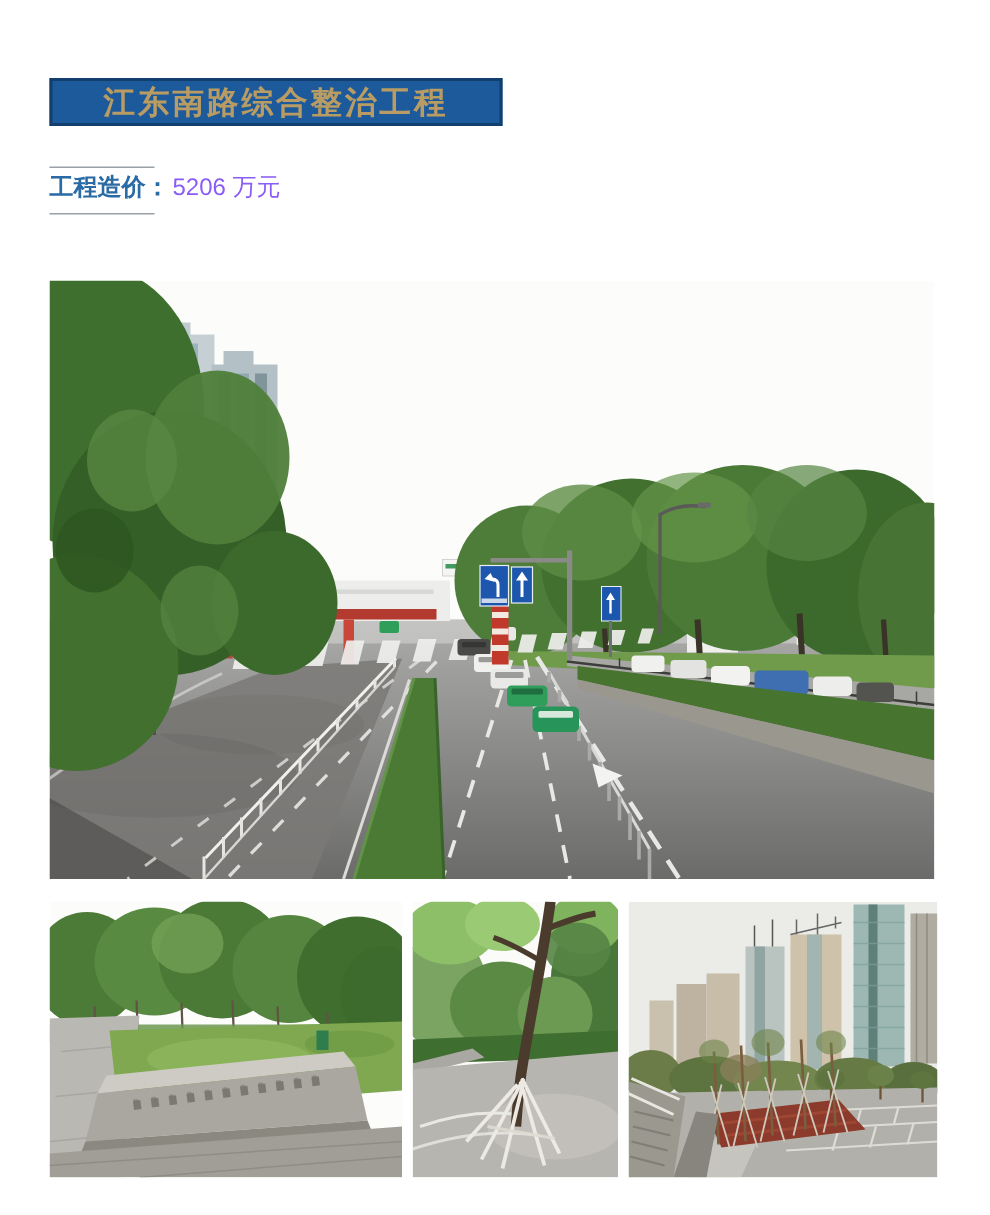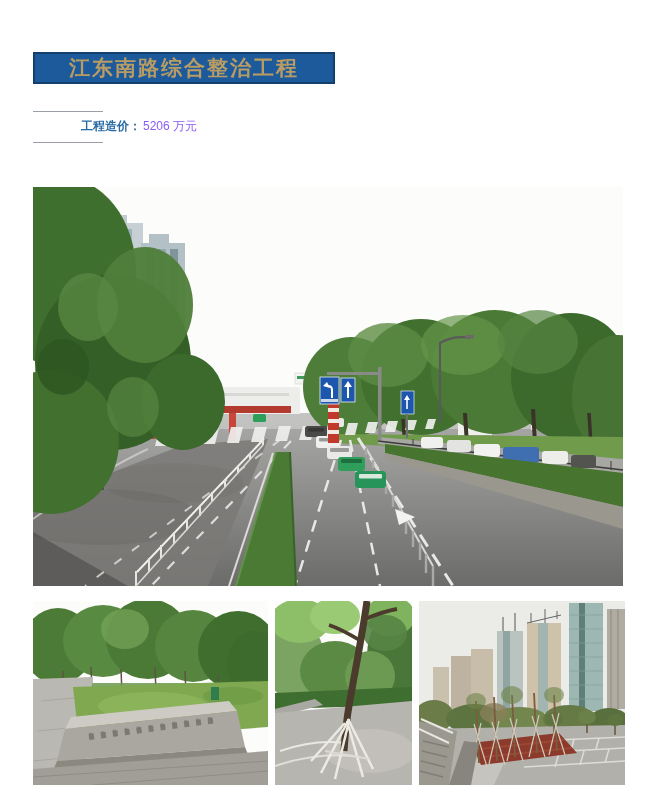--- a/index.html
+++ b/index.html
@@ -12,21 +12,21 @@
     background:#1d5a9b;border:2px solid #133f6f;box-sizing:border-box;
     display:flex;align-items:center;justify-content:center;
     color:#b89c63;font-size:21px;font-weight:bold;letter-spacing:2px;
     white-space:nowrap;
   }
   .divider{position:absolute;left:33px;width:70px;height:1px;background:#9aa0a6;}
   .divider-top{top:111px;}
   .divider-bottom{top:142px;}
   .cost-row{
     position:absolute;left:33px;top:117px;height:18px;
-    display:flex;align-items:center;font-size:12px;line-height:18px;margin-left:48px;
+    display:flex;align-items:center;font-size:16px;line-height:18px;
   }
   .cost-label{color:#2a6aa5;font-weight:bold;}
   .cost-value{color:#8b5cf6;margin-left:2px;}
   figure{margin:0;padding:0;position:absolute;overflow:hidden;}
   figure svg{display:block;width:100%;height:100%;}
   .photo-main{left:33px;top:187px;width:590px;height:399px;}
   .photo-1{left:33px;top:601px;width:235px;height:184px;}
   .photo-2{left:275px;top:601px;width:137px;height:184px;}
   .photo-3{left:419px;top:601px;width:206px;height:184px;}
 </style>

